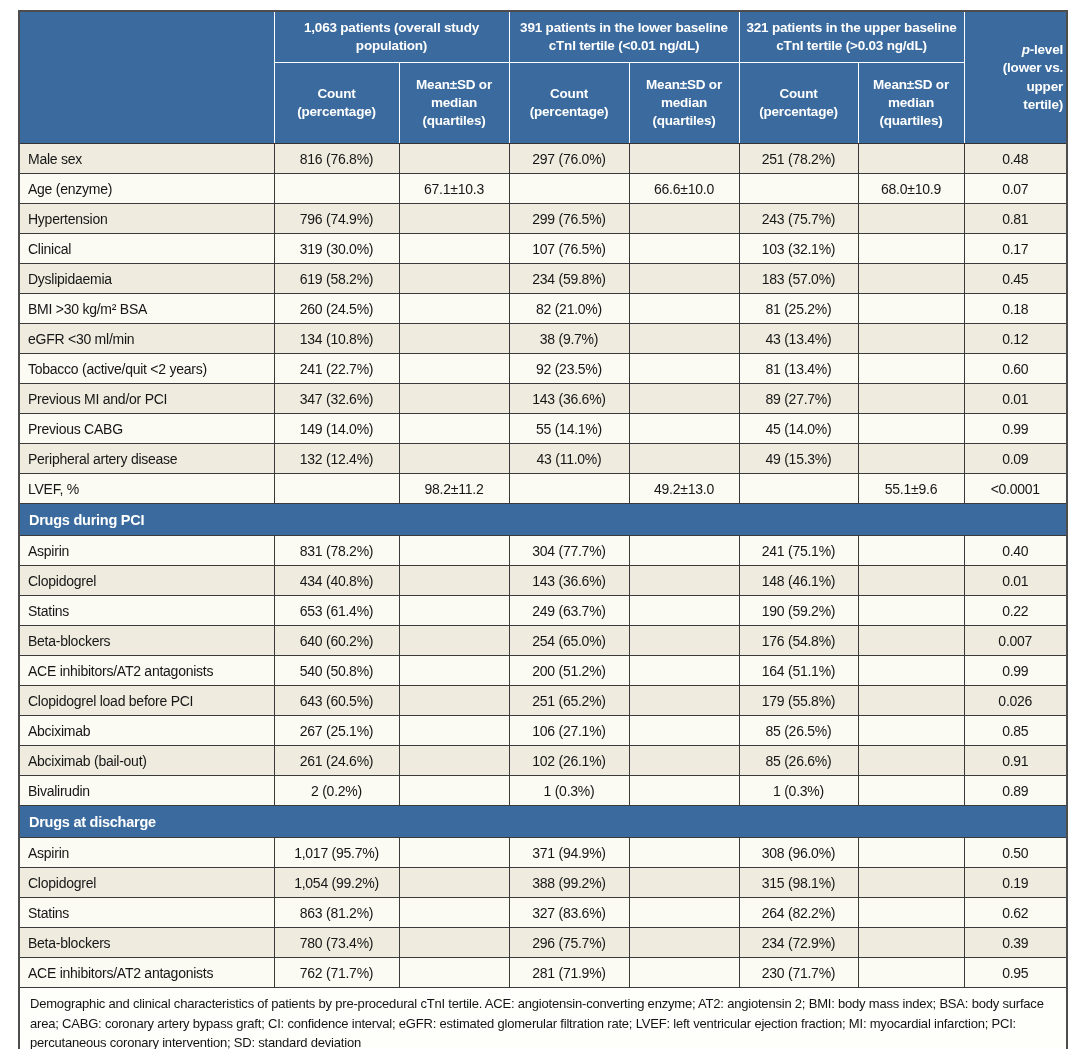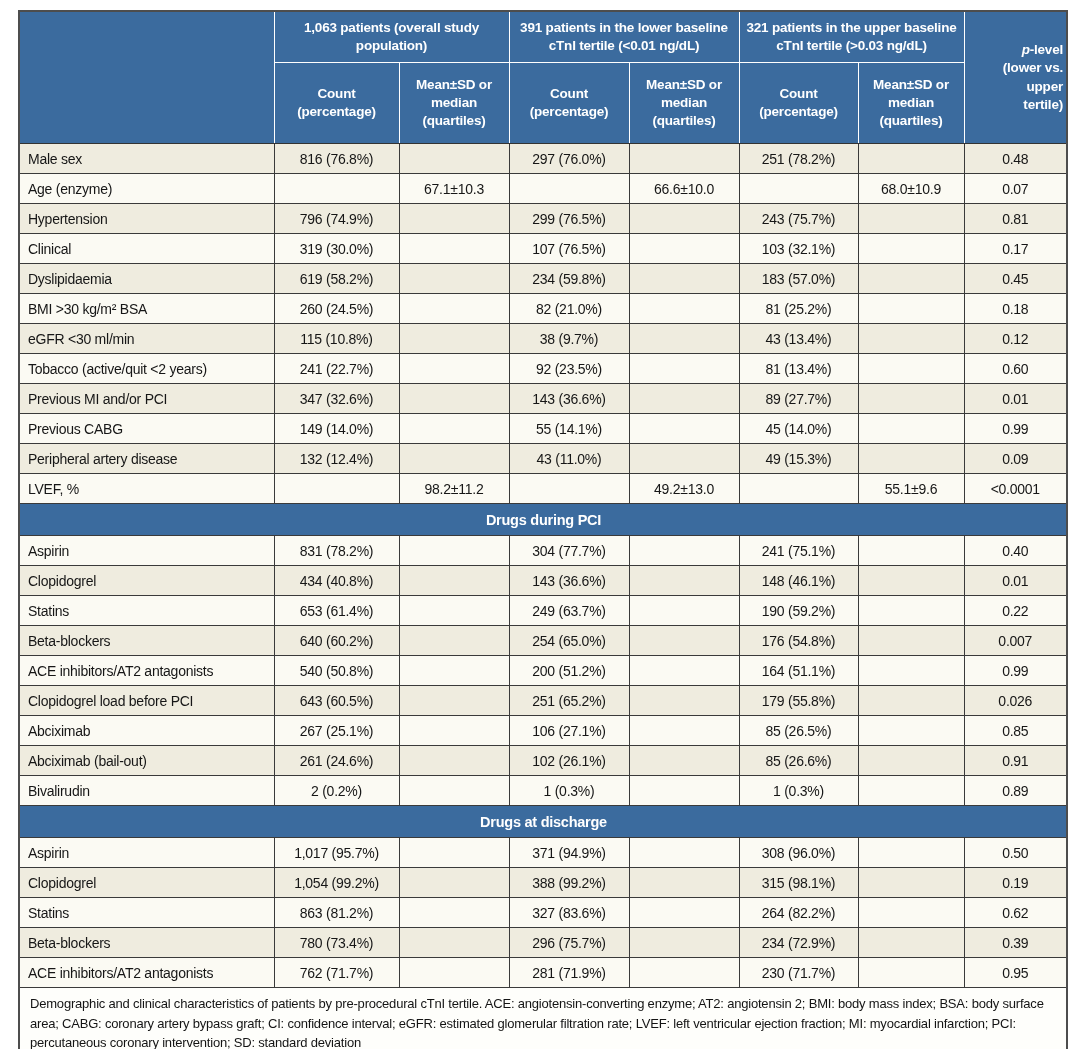--- a/index.html
+++ b/index.html
@@ -60,21 +60,21 @@
   }
   tbody tr.odd td{background:#efecdf;}
   tbody tr.even td{background:#fbfaf3;}
   td.label{text-align:left;color:#161616;margin-left:16px;}
   td.num{text-align:center;color:#161616;}
   td.section{
     background:#3b6b9e !important;
     color:#ffffff;
     font-weight:bold;
     font-size:14.5px;
-    text-align:center;
+    text-align:left;
     padding-left:9px;
     height:29px;
     border:1px solid #3a3a3a;
   }
   td.footnote{
     background:#fefefb;
     font-size:13px;
     letter-spacing:-0.2px;
     line-height:1.5;
     white-space:normal;
@@ -190,21 +190,21 @@
           <td class="num">260 (24.5%)</td>
           <td class="num"></td>
           <td class="num">82 (21.0%)</td>
           <td class="num"></td>
           <td class="num">81 (25.2%)</td>
           <td class="num"></td>
           <td class="num">0.18</td>
         </tr>
         <tr class="odd">
           <td class="label">eGFR &lt;30 ml/min</td>
-          <td class="num">115 (10.8%)</td>
+          <td class="num">134 (10.8%)</td>
           <td class="num"></td>
           <td class="num">38 (9.7%)</td>
           <td class="num"></td>
           <td class="num">43 (13.4%)</td>
           <td class="num"></td>
           <td class="num">0.12</td>
         </tr>
         <tr class="even">
           <td class="label">Tobacco (active/quit &lt;2 years)</td>
           <td class="num">241 (22.7%)</td>

